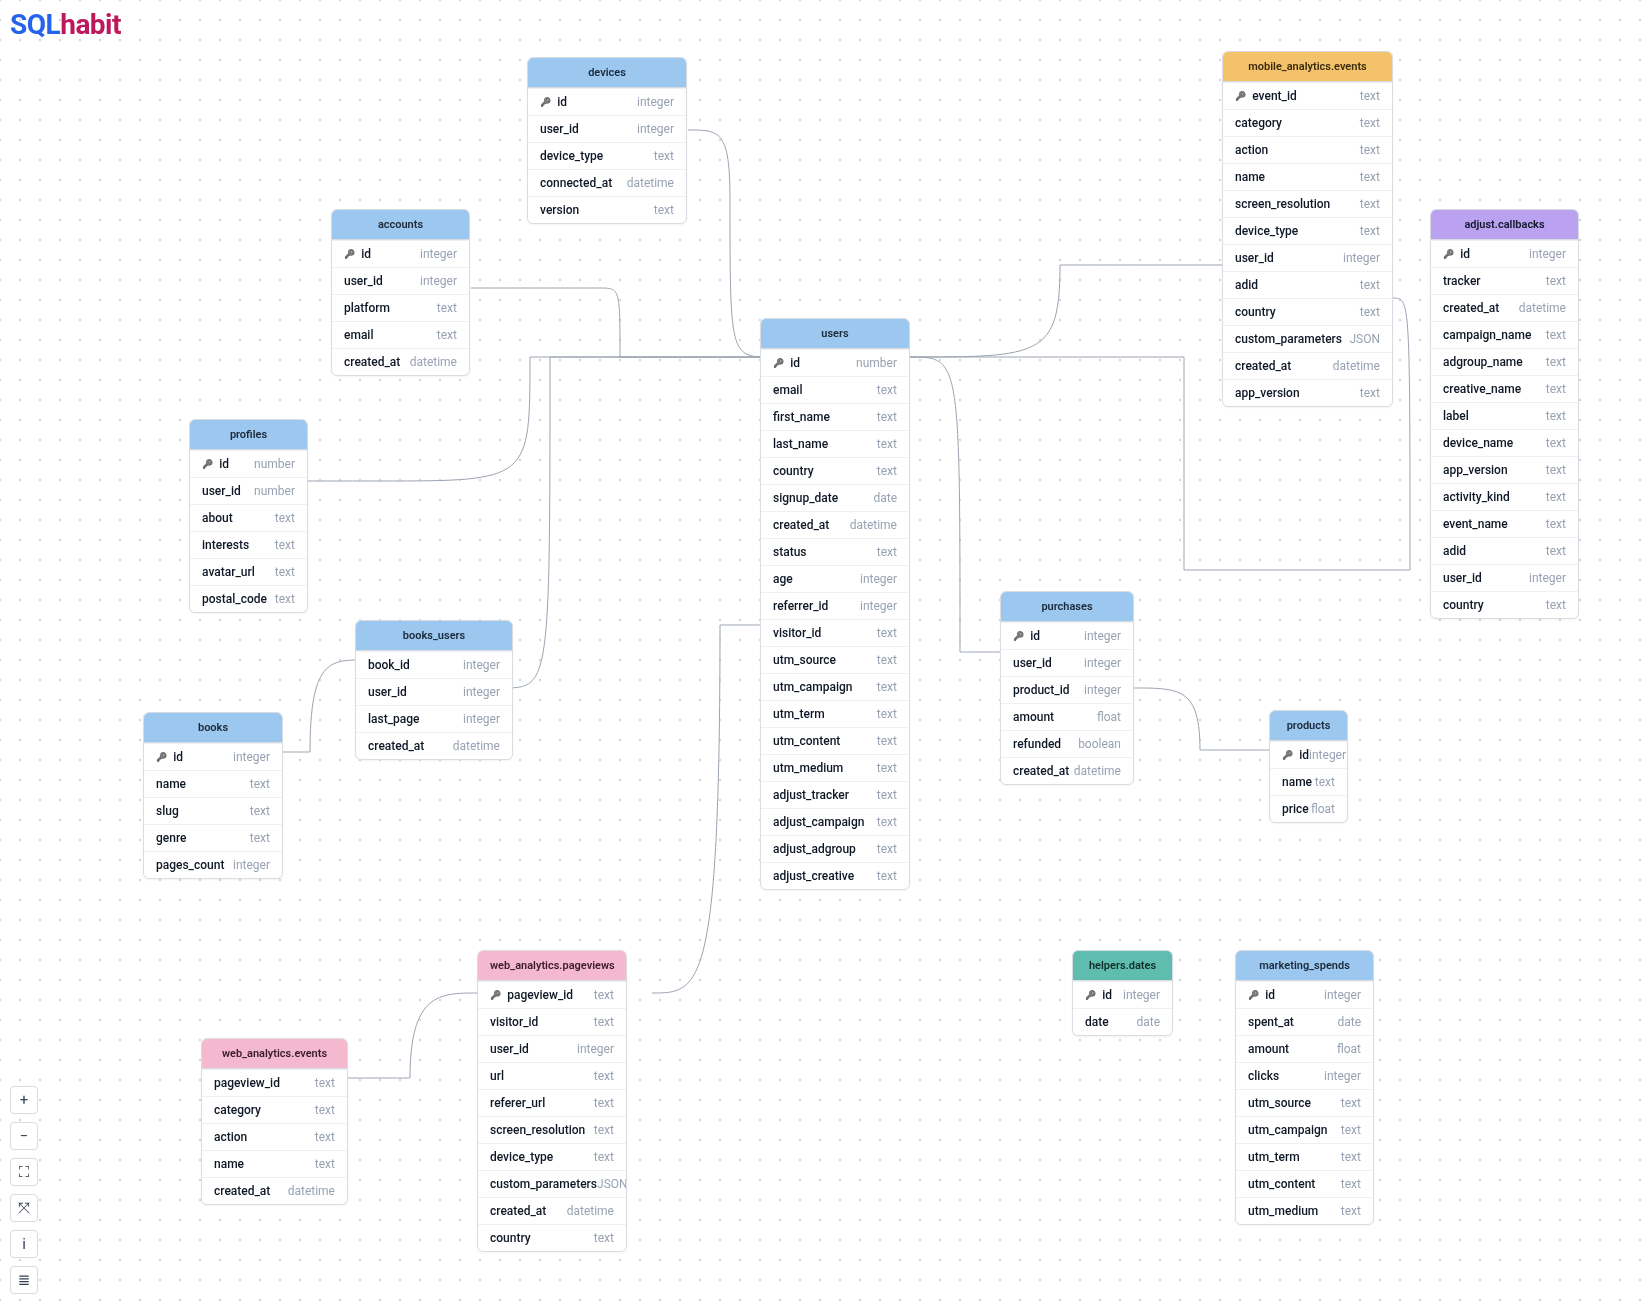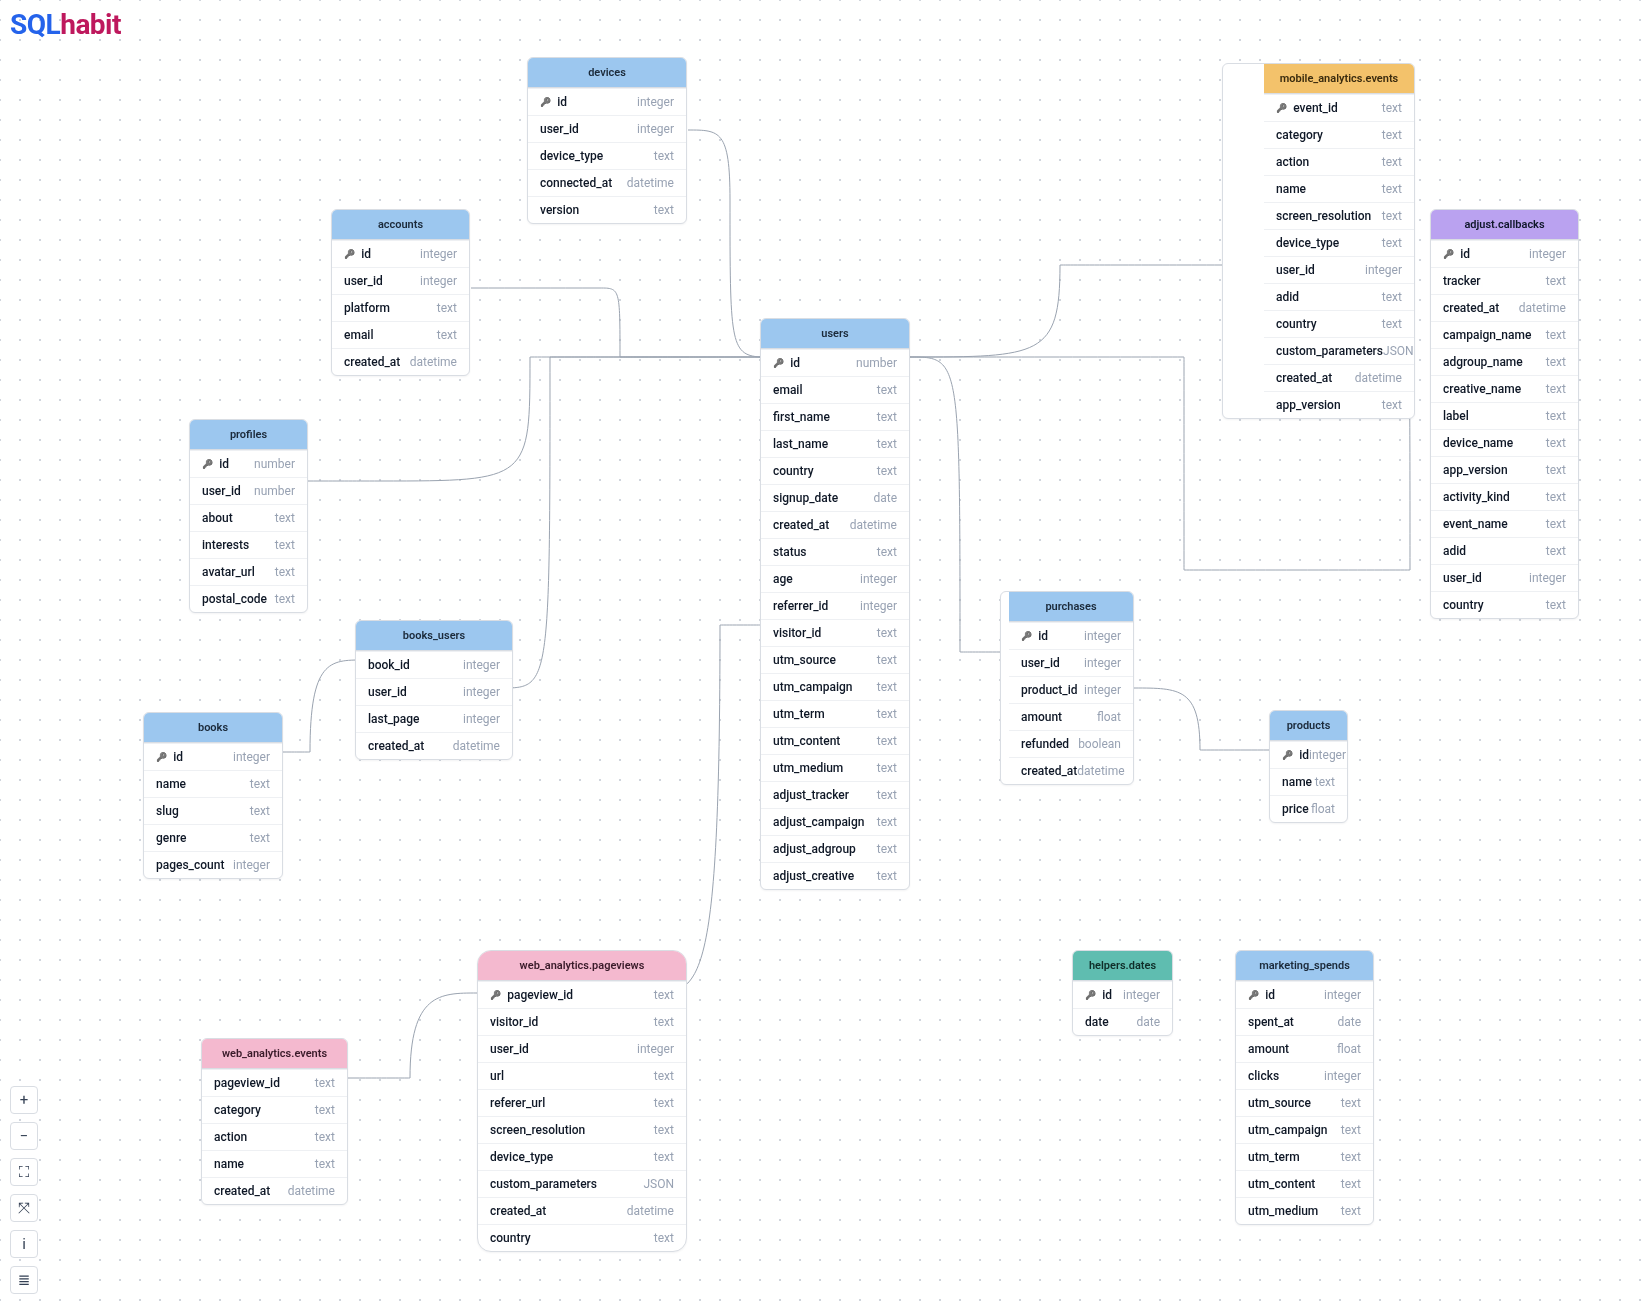--- a/index.html
+++ b/index.html
@@ -343,21 +343,21 @@
         </span>
         <span class="col-type">text</span>
       </div>
       <div class="row">
         <span class="col-name">
           <span>adjust_creative</span>
         </span>
         <span class="col-type">text</span>
       </div>
     </div>
-    <div class="table" style="left: 1222px; top: 63px; width: 193px; padding-left: 41px;">
+    <div class="table" style="left: 1222px; top: 51px; width: 171px;">
       <div class="table-header hdr-orange">mobile_analytics.events</div>
       <div class="row">
         <span class="col-name">
           <span class="key-icon" style="font-size: 9px; filter: grayscale(1) brightness(0.6);">🔑</span>
           <span>event_id</span>
         </span>
         <span class="col-type">text</span>
       </div>
       <div class="row">
         <span class="col-name">
@@ -568,21 +568,21 @@
         </span>
         <span class="col-type">text</span>
       </div>
       <div class="row">
         <span class="col-name">
           <span>pages_count</span>
         </span>
         <span class="col-type">integer</span>
       </div>
     </div>
-    <div class="table" style="left: 1000px; top: 591px; width: 134px; padding-left: 8px;">
+    <div class="table" style="left: 1000px; top: 591px; width: 134px;">
       <div class="table-header hdr-blue">purchases</div>
       <div class="row">
         <span class="col-name">
           <span class="key-icon" style="font-size: 9px; filter: grayscale(1) brightness(0.6);">🔑</span>
           <span>id</span>
         </span>
         <span class="col-type">integer</span>
       </div>
       <div class="row">
         <span class="col-name">
@@ -630,21 +630,21 @@
         </span>
         <span class="col-type">text</span>
       </div>
       <div class="row">
         <span class="col-name">
           <span>price</span>
         </span>
         <span class="col-type">float</span>
       </div>
     </div>
-    <div class="table" style="left: 477px; top: 950px; width: 210px; border-radius: 14px;">
+    <div class="table" style="left: 477px; top: 950px; width: 150px;">
       <div class="table-header hdr-pink">web_analytics.pageviews</div>
       <div class="row">
         <span class="col-name">
           <span class="key-icon" style="font-size: 9px; filter: grayscale(1) brightness(0.6);">🔑</span>
           <span>pageview_id</span>
         </span>
         <span class="col-type">text</span>
       </div>
       <div class="row">
         <span class="col-name">

